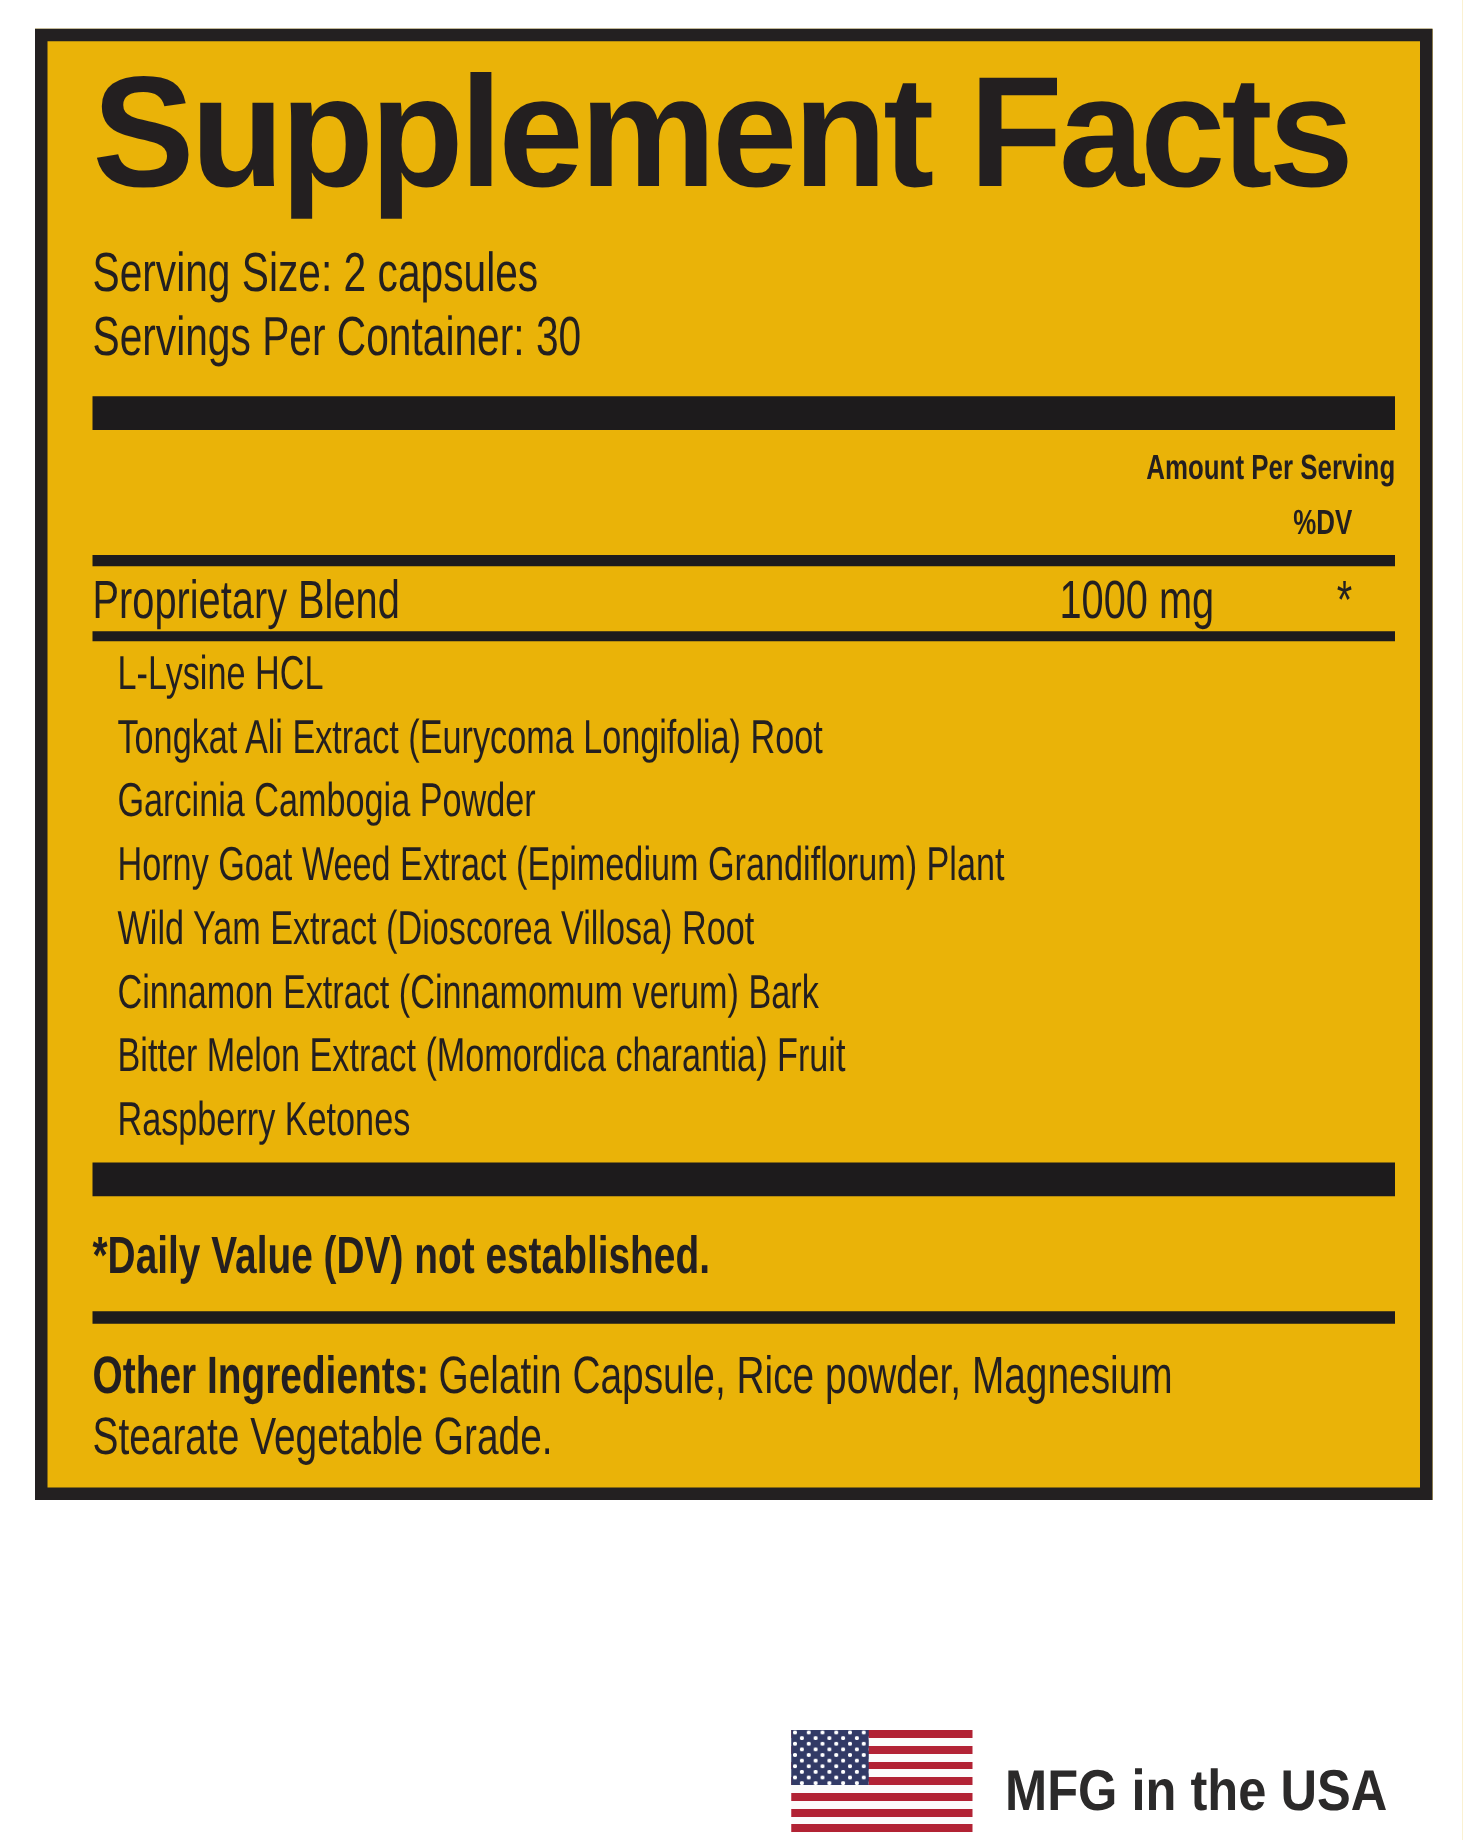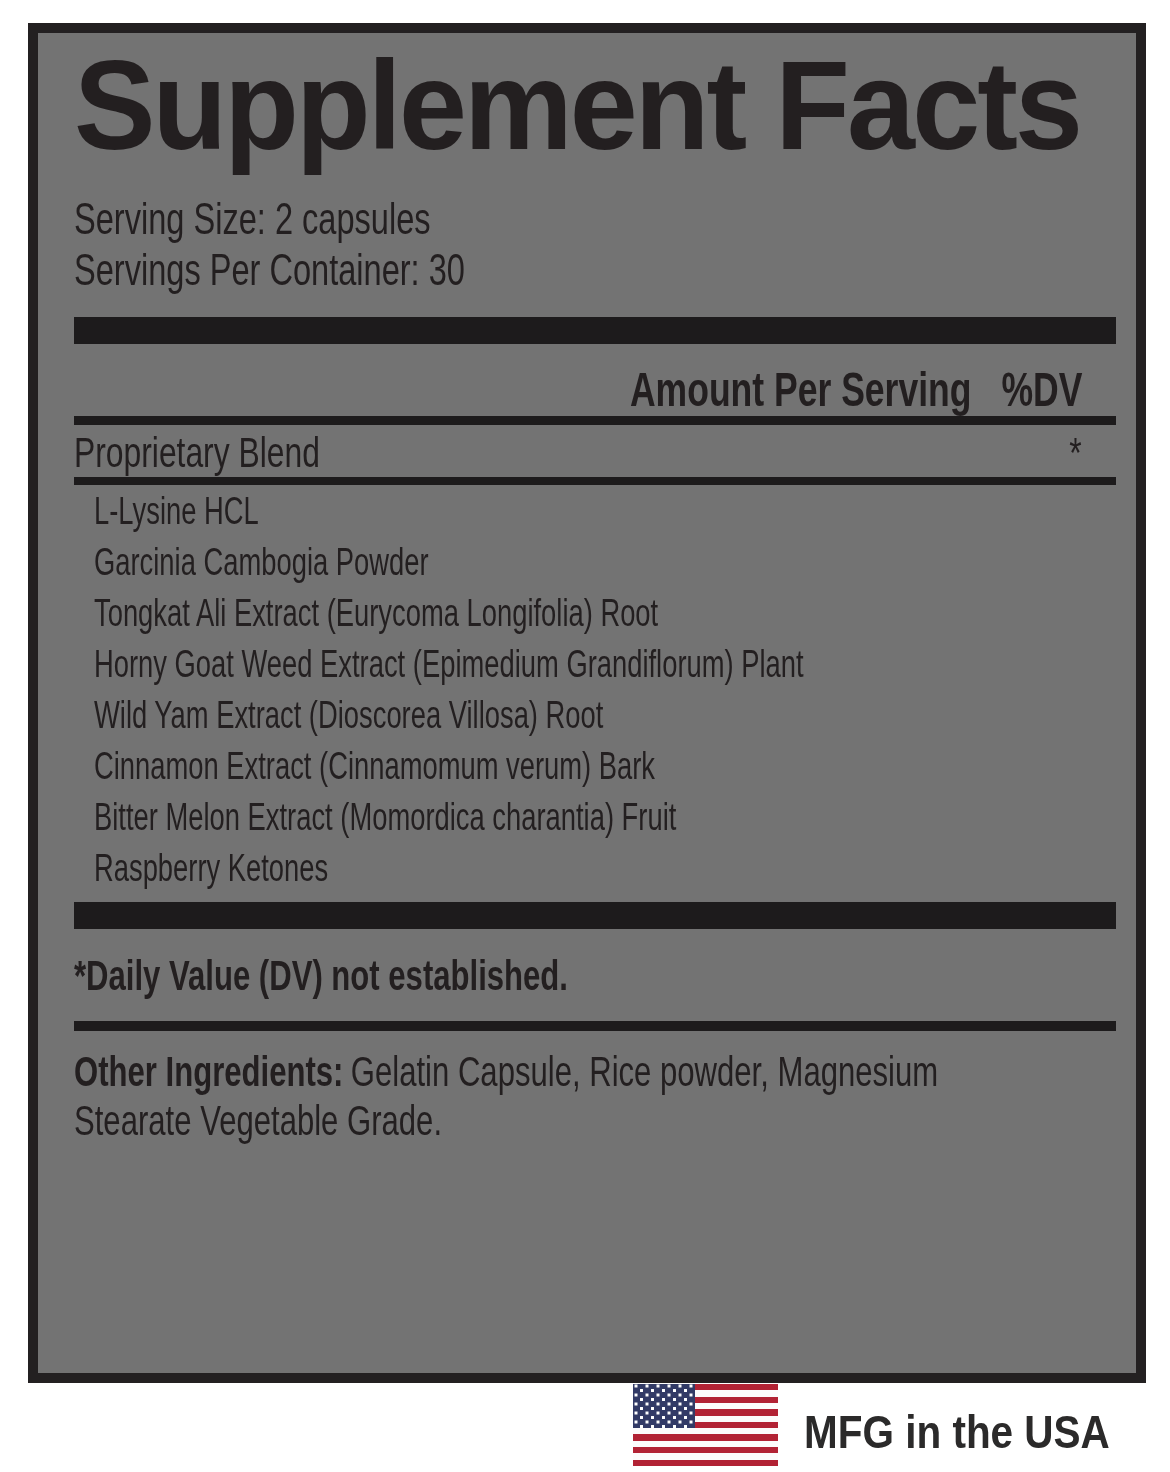--- a/index.html
+++ b/index.html
@@ -12,23 +12,23 @@
     height: 1472px;
     background: #ffffff;
     overflow: hidden;
   }
 
   .label-box {
     position: absolute;
     left: 28px;
     top: 23px;
     width: 1118px;
-    height: 1360px;
+    height: 1177px;
     border: 10px solid #232021;
-    background: #737373;
+    background: #eab308;
     padding: 0 20px 0 36px;
   }
 
   
   .cx {
     display: inline-block;
     transform: scaleX(0.74);
     transform-origin: 0 100%;
     white-space: nowrap;
   }
@@ -61,24 +61,25 @@
   .bar-2 { margin-top: 4px; }
   .bar-3 { margin-top: 2px; }
   .bar-4 { margin-top: 8px; }
   .bar-5 { margin-top: 22px; height: 10px; }
 
   .row {
     display: flex;
     align-items: flex-end;
   }
   .header-row {
-    margin-top: 24px;
-    font-size: 48px;
+    margin-top: 8px;
+    font-size: 28px;
     font-weight: bold;
     line-height: 44px;
+    flex-direction: column;
   }
   .blend-row {
     margin-top: 4px;
     font-size: 43px;
     font-weight: normal;
     line-height: 46px;
   }
   .cell-name { flex: 1; text-align: left; }
   .cell-amount { text-align: right; }
   .cell-dv {
@@ -186,31 +187,34 @@
         <span class="cx cx-r">%DV</span>
       </div>
     </div>
 
     <div class="bar bar-medium bar-2"></div>
 
     <div class="row blend-row">
       <div class="cell-name">
         <span class="cx">Proprietary Blend</span>
       </div>
+      <div class="cell-amount">
+        <span class="cx cx-r">1000 mg</span>
+      </div>
       <div class="cell-dv">
         <span class="cx cx-r">*</span>
       </div>
     </div>
 
     <div class="bar bar-thin bar-3"></div>
 
     <ul class="ingredient-list">
       <li><span class="cx">L-Lysine HCL</span></li>
+      <li><span class="cx">Tongkat Ali Extract (Eurycoma Longifolia) Root</span></li>
       <li><span class="cx">Garcinia Cambogia Powder</span></li>
-      <li><span class="cx">Tongkat Ali Extract (Eurycoma Longifolia) Root</span></li>
       <li><span class="cx">Horny Goat Weed Extract (Epimedium Grandiflorum) Plant</span></li>
       <li><span class="cx">Wild Yam Extract (Dioscorea Villosa) Root</span></li>
       <li><span class="cx">Cinnamon Extract (Cinnamomum verum) Bark</span></li>
       <li><span class="cx">Bitter Melon Extract (Momordica charantia) Fruit</span></li>
       <li><span class="cx">Raspberry Ketones</span></li>
     </ul>
 
     <div class="bar bar-thick bar-4"></div>
 
     <div class="footnote">

